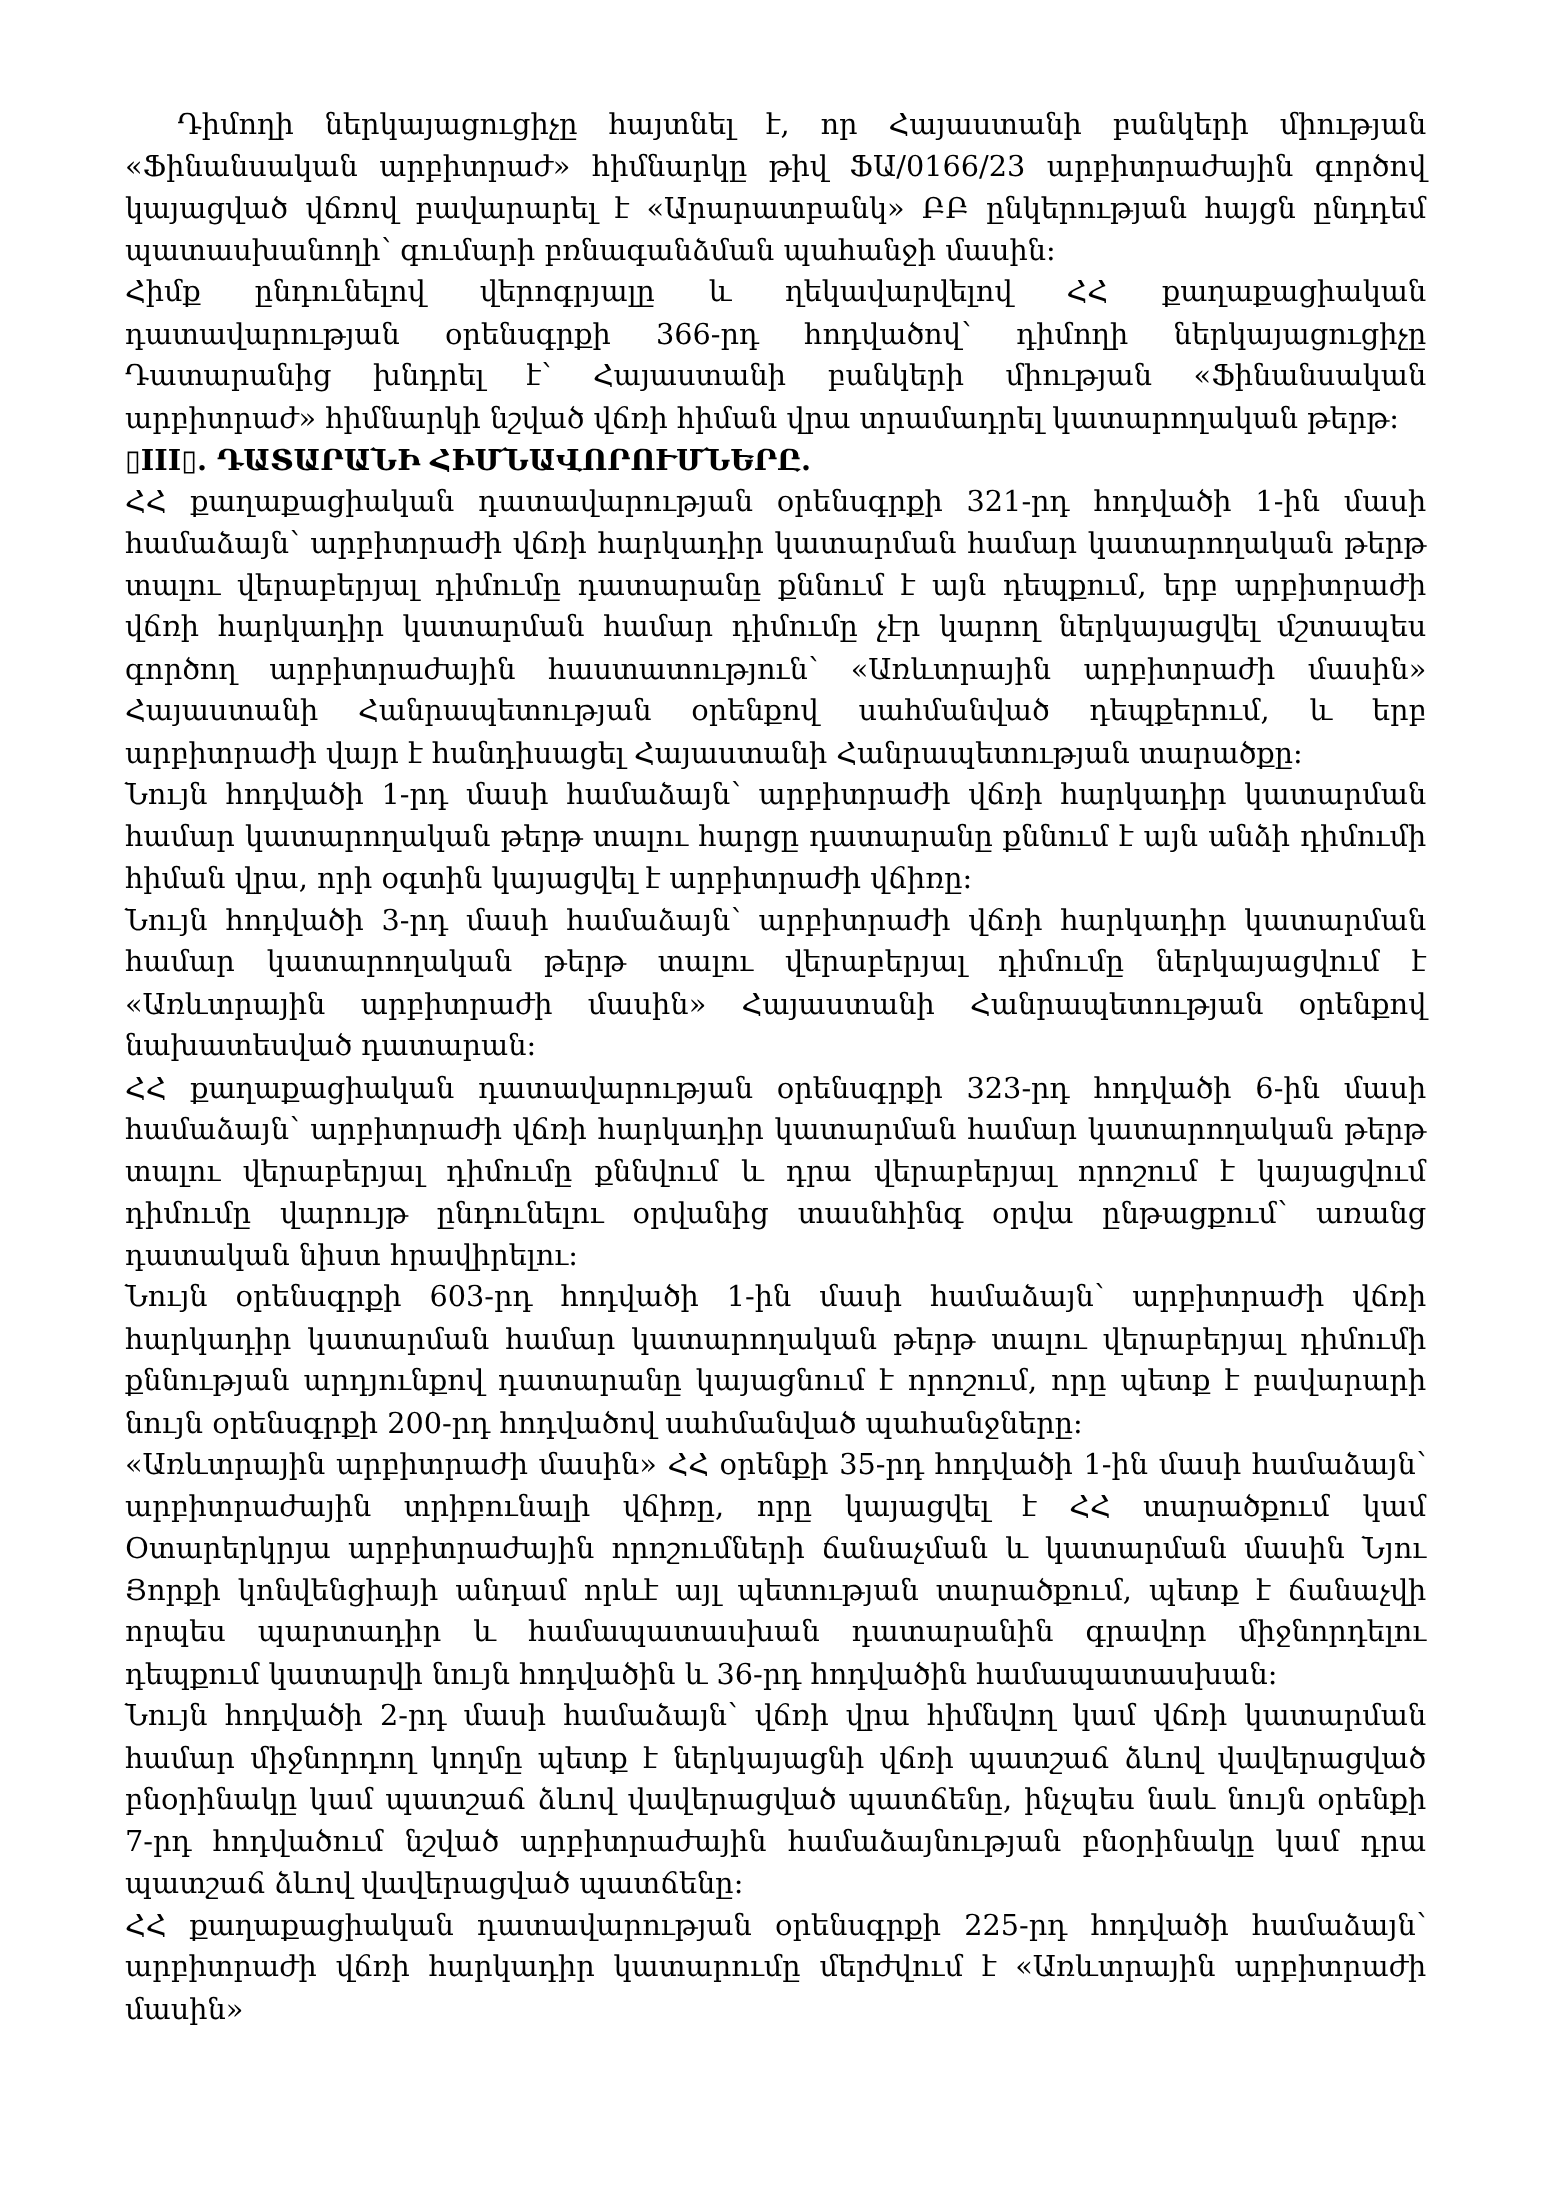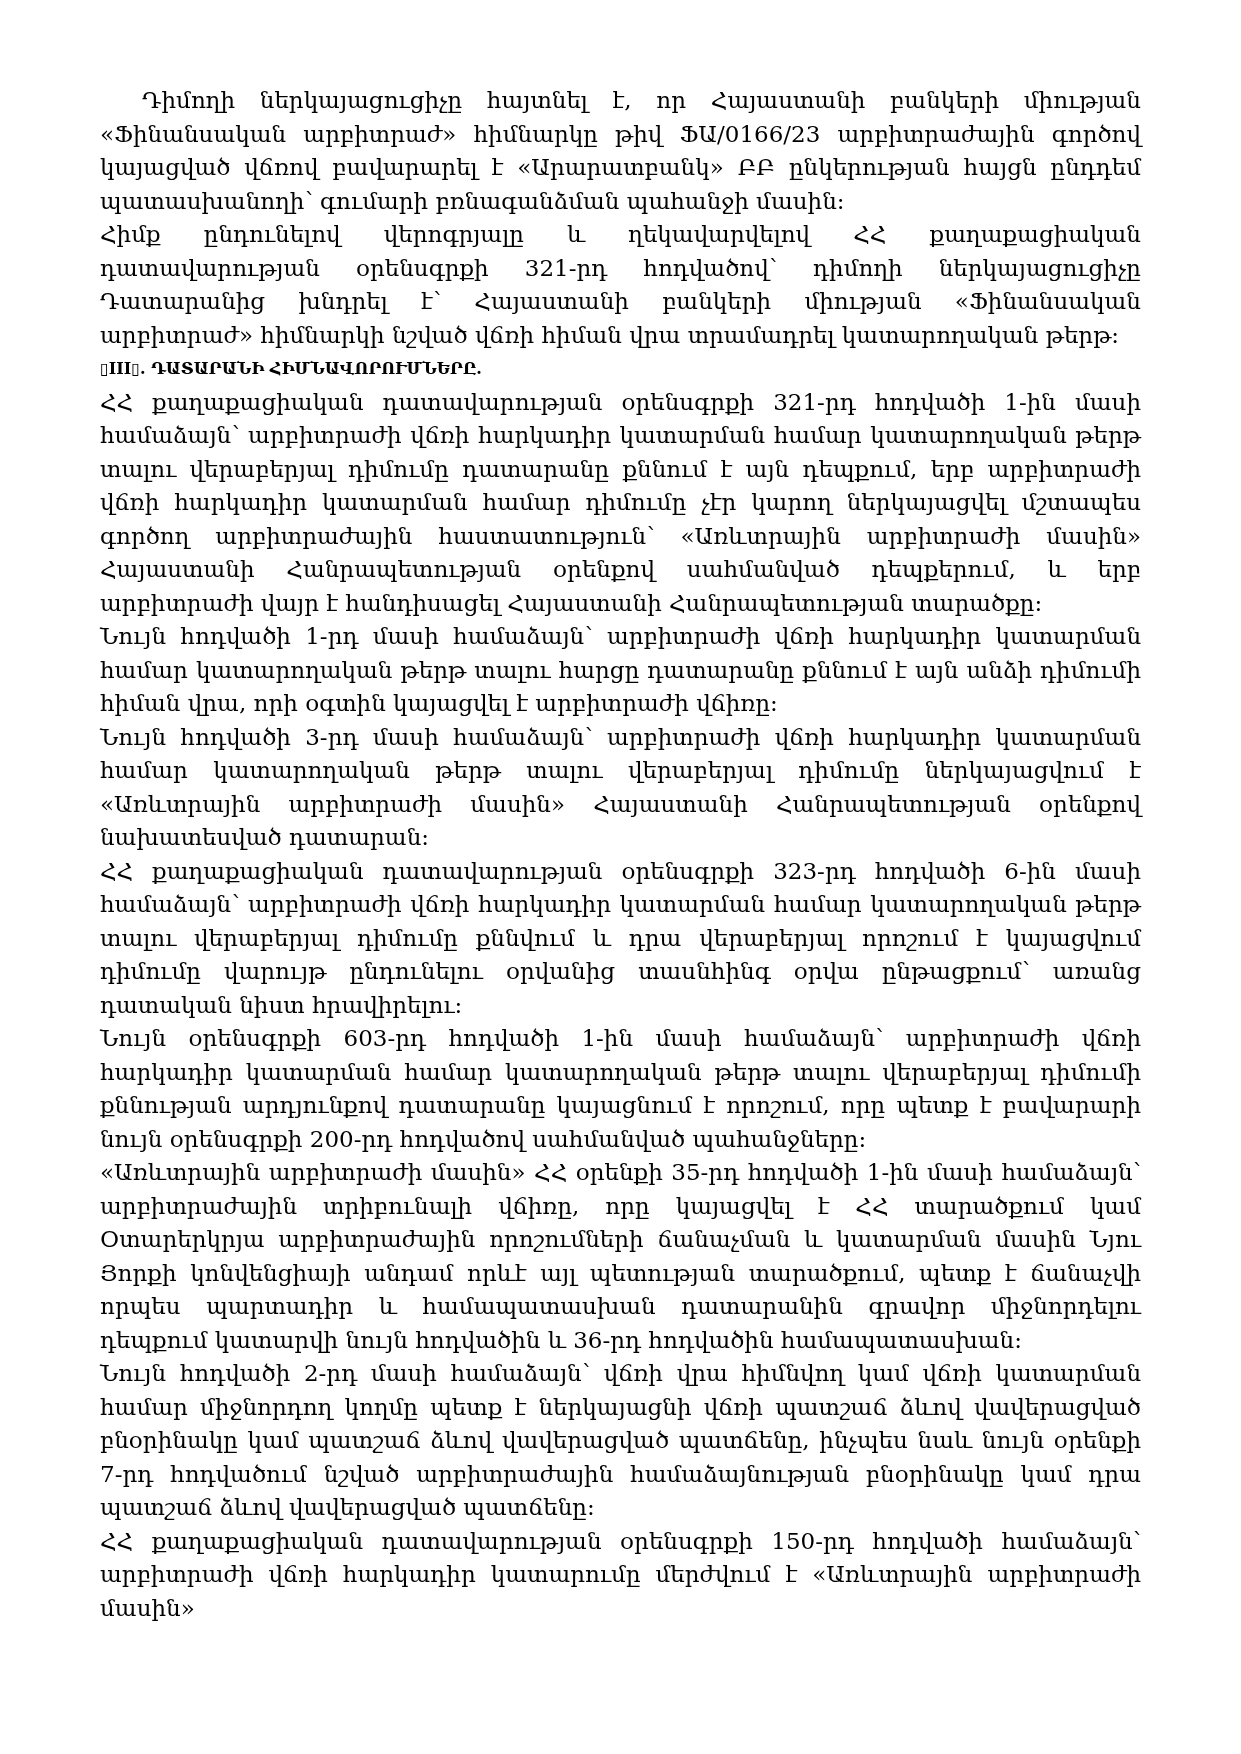--- a/index.html
+++ b/index.html
@@ -24,34 +24,34 @@
   .para {
     margin: 0;
     padding: 0;
   }
   .first-indent {
     text-indent: 42px;
   }
   .heading {
     margin: 0;
     padding: 0;
-    font-size: 16px;
+    font-size: 23px;
     line-height: 33.5px;
     font-weight: bold;
     text-align: left;
   }
 </style>
 </head>
 <body>
 
 <div class="page">
   <p class="para first-indent">Դիմողի ներկայացուցիչը հայտնել է, որ Հայաստանի բանկերի միության «Ֆինանսական արբիտրաժ» հիմնարկը թիվ ՖԱ/0166/23 արբիտրաժային գործով կայացված վճռով բավարարել է «Արարատբանկ» ԲԲ ընկերության հայցն ընդդեմ պատասխանողի՝ գումարի բռնագանձման պահանջի մասին։</p>
-  <p class="para">Հիմք ընդունելով վերոգրյալը և ղեկավարվելով ՀՀ քաղաքացիական դատավարության օրենսգրքի 321-րդ հոդվածով՝ դիմողի ներկայացուցիչը Դատարանից խնդրել է՝ Հայաստանի բանկերի միության «Ֆինանսական արբիտրաժ» հիմնարկի նշված վճռի հիման վրա տրամադրել կատարողական թերթ։</p>
+  <p class="para">Հիմք ընդունելով վերոգրյալը և ղեկավարվելով ՀՀ քաղաքացիական դատավարության օրենսգրքի 366-րդ հոդվածով՝ դիմողի ներկայացուցիչը Դատարանից խնդրել է՝ Հայաստանի բանկերի միության «Ֆինանսական արբիտրաժ» հիմնարկի նշված վճռի հիման վրա տրամադրել կատարողական թերթ։</p>
   <h2 class="heading">▯III▯. ԴԱՏԱՐԱՆԻ ՀԻՄՆԱՎՈՐՈՒՄՆԵՐԸ.</h2>
   <p class="para">ՀՀ քաղաքացիական դատավարության օրենսգրքի 321-րդ հոդվածի 1-ին մասի համաձայն՝ արբիտրաժի վճռի հարկադիր կատարման համար կատարողական թերթ տալու վերաբերյալ դիմումը դատարանը քննում է այն դեպքում, երբ արբիտրաժի վճռի հարկադիր կատարման համար դիմումը չէր կարող ներկայացվել մշտապես գործող արբիտրաժային հաստատություն՝ «Առևտրային արբիտրաժի մասին» Հայաստանի Հանրապետության օրենքով սահմանված դեպքերում, և երբ արբիտրաժի վայր է հանդիսացել Հայաստանի Հանրապետության տարածքը։</p>
   <p class="para">Նույն հոդվածի 1-րդ մասի համաձայն՝ արբիտրաժի վճռի հարկադիր կատարման համար կատարողական թերթ տալու հարցը դատարանը քննում է այն անձի դիմումի հիման վրա, որի օգտին կայացվել է արբիտրաժի վճիռը։</p>
   <p class="para">Նույն հոդվածի 3-րդ մասի համաձայն՝ արբիտրաժի վճռի հարկադիր կատարման համար կատարողական թերթ տալու վերաբերյալ դիմումը ներկայացվում է «Առևտրային արբիտրաժի մասին» Հայաստանի Հանրապետության օրենքով նախատեսված դատարան։</p>
   <p class="para">ՀՀ քաղաքացիական դատավարության օրենսգրքի 323-րդ հոդվածի 6-ին մասի համաձայն՝ արբիտրաժի վճռի հարկադիր կատարման համար կատարողական թերթ տալու վերաբերյալ դիմումը քննվում և դրա վերաբերյալ որոշում է կայացվում դիմումը վարույթ ընդունելու օրվանից տասնհինգ օրվա ընթացքում՝ առանց դատական նիստ հրավիրելու։</p>
   <p class="para">Նույն օրենսգրքի 603-րդ հոդվածի 1-ին մասի համաձայն՝ արբիտրաժի վճռի հարկադիր կատարման համար կատարողական թերթ տալու վերաբերյալ դիմումի քննության արդյունքով դատարանը կայացնում է որոշում, որը պետք է բավարարի նույն օրենսգրքի 200-րդ հոդվածով սահմանված պահանջները։</p>
   <p class="para">«Առևտրային արբիտրաժի մասին» ՀՀ օրենքի 35-րդ հոդվածի 1-ին մասի համաձայն՝ արբիտրաժային տրիբունալի վճիռը, որը կայացվել է ՀՀ տարածքում կամ Օտարերկրյա արբիտրաժային որոշումների ճանաչման և կատարման մասին Նյու Յորքի կոնվենցիայի անդամ որևէ այլ պետության տարածքում, պետք է ճանաչվի որպես պարտադիր և համապատասխան դատարանին գրավոր միջնորդելու դեպքում կատարվի նույն հոդվածին և 36-րդ հոդվածին համապատասխան։</p>
   <p class="para">Նույն հոդվածի 2-րդ մասի համաձայն՝ վճռի վրա հիմնվող կամ վճռի կատարման համար միջնորդող կողմը պետք է ներկայացնի վճռի պատշաճ ձևով վավերացված բնօրինակը կամ պատշաճ ձևով վավերացված պատճենը, ինչպես նաև նույն օրենքի 7-րդ հոդվածում նշված արբիտրաժային համաձայնության բնօրինակը կամ դրա պատշաճ ձևով վավերացված պատճենը։</p>
-  <p class="para">ՀՀ քաղաքացիական դատավարության օրենսգրքի 150-րդ հոդվածի համաձայն՝ արբիտրաժի վճռի հարկադիր կատարումը մերժվում է «Առևտրային արբիտրաժի մասին»</p>
+  <p class="para">ՀՀ քաղաքացիական դատավարության օրենսգրքի 225-րդ հոդվածի համաձայն՝ արբիտրաժի վճռի հարկադիր կատարումը մերժվում է «Առևտրային արբիտրաժի մասին»</p>
 </div>
 
 </body></html>

